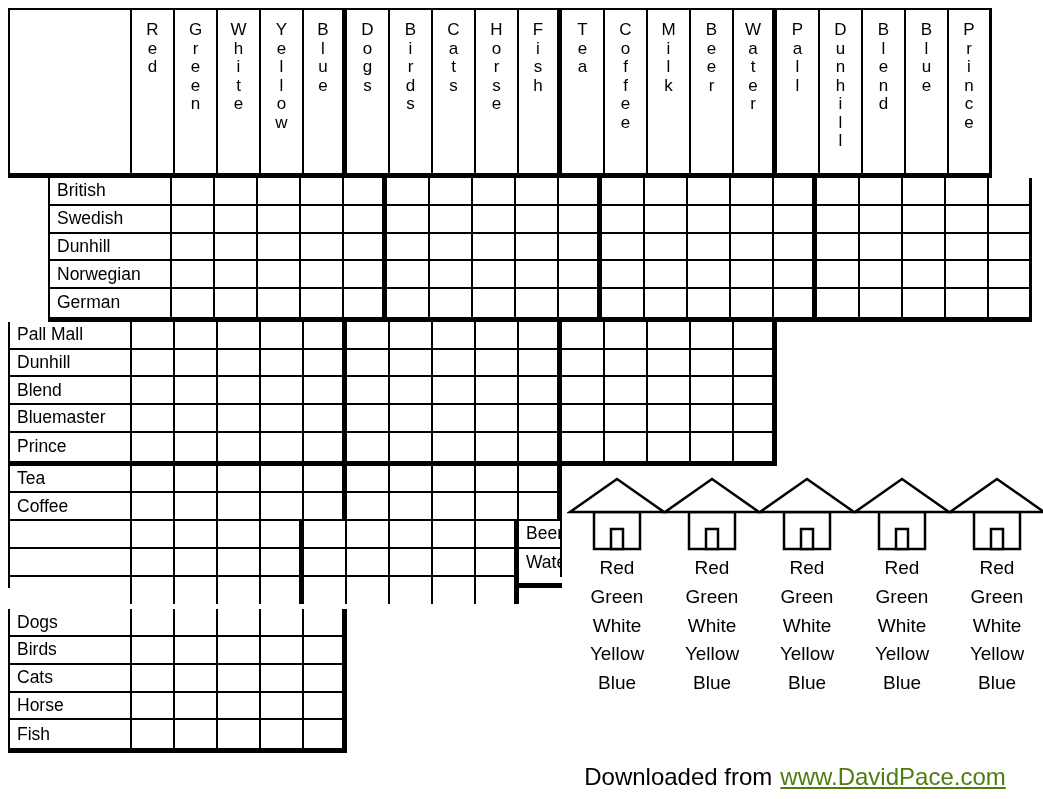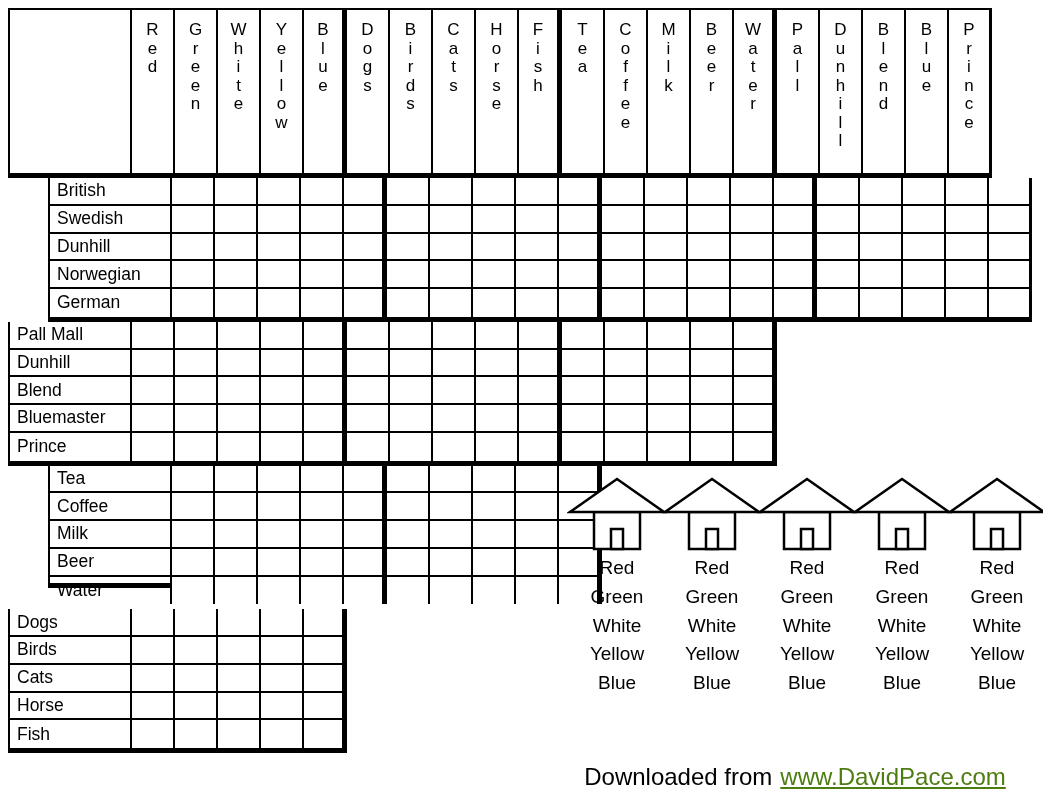--- a/index.html
+++ b/index.html
@@ -339,21 +339,21 @@
       <div class="cell rowlast"></div>
       <div class="cell rowlast"></div>
       <div class="cell rowlast"></div>
       <div class="cell gend rowlast"></div>
       <div class="cell rowlast"></div>
       <div class="cell rowlast"></div>
       <div class="cell rowlast"></div>
       <div class="cell rowlast"></div>
       <div class="cell gend rowlast"></div>
     </div>
-    <div class="band" style="left: 8px; top: 465.5px; height: 122px; grid-template-columns: 122px repeat(10, 43px); grid-template-rows: repeat(5, 27.75px); margin-left: 40px;">
+    <div class="band" style="left: 8px; top: 465.5px; height: 122px; grid-template-columns: 122px repeat(10, 43px); grid-template-rows: repeat(5, 27.75px);">
       <div class="rlabel">Tea</div>
       <div class="cell"></div>
       <div class="cell"></div>
       <div class="cell"></div>
       <div class="cell"></div>
       <div class="cell gend"></div>
       <div class="cell"></div>
       <div class="cell"></div>
       <div class="cell"></div>
       <div class="cell"></div>
@@ -362,21 +362,20 @@
       <div class="cell"></div>
       <div class="cell"></div>
       <div class="cell"></div>
       <div class="cell"></div>
       <div class="cell gend"></div>
       <div class="cell"></div>
       <div class="cell"></div>
       <div class="cell"></div>
       <div class="cell"></div>
       <div class="cell gend"></div>
-      <div class="rlabel">Milk</div>
       <div class="cell"></div>
       <div class="cell"></div>
       <div class="cell"></div>
       <div class="cell"></div>
       <div class="cell gend"></div>
       <div class="cell"></div>
       <div class="cell"></div>
       <div class="cell"></div>
       <div class="cell"></div>
       <div class="cell gend"></div>

